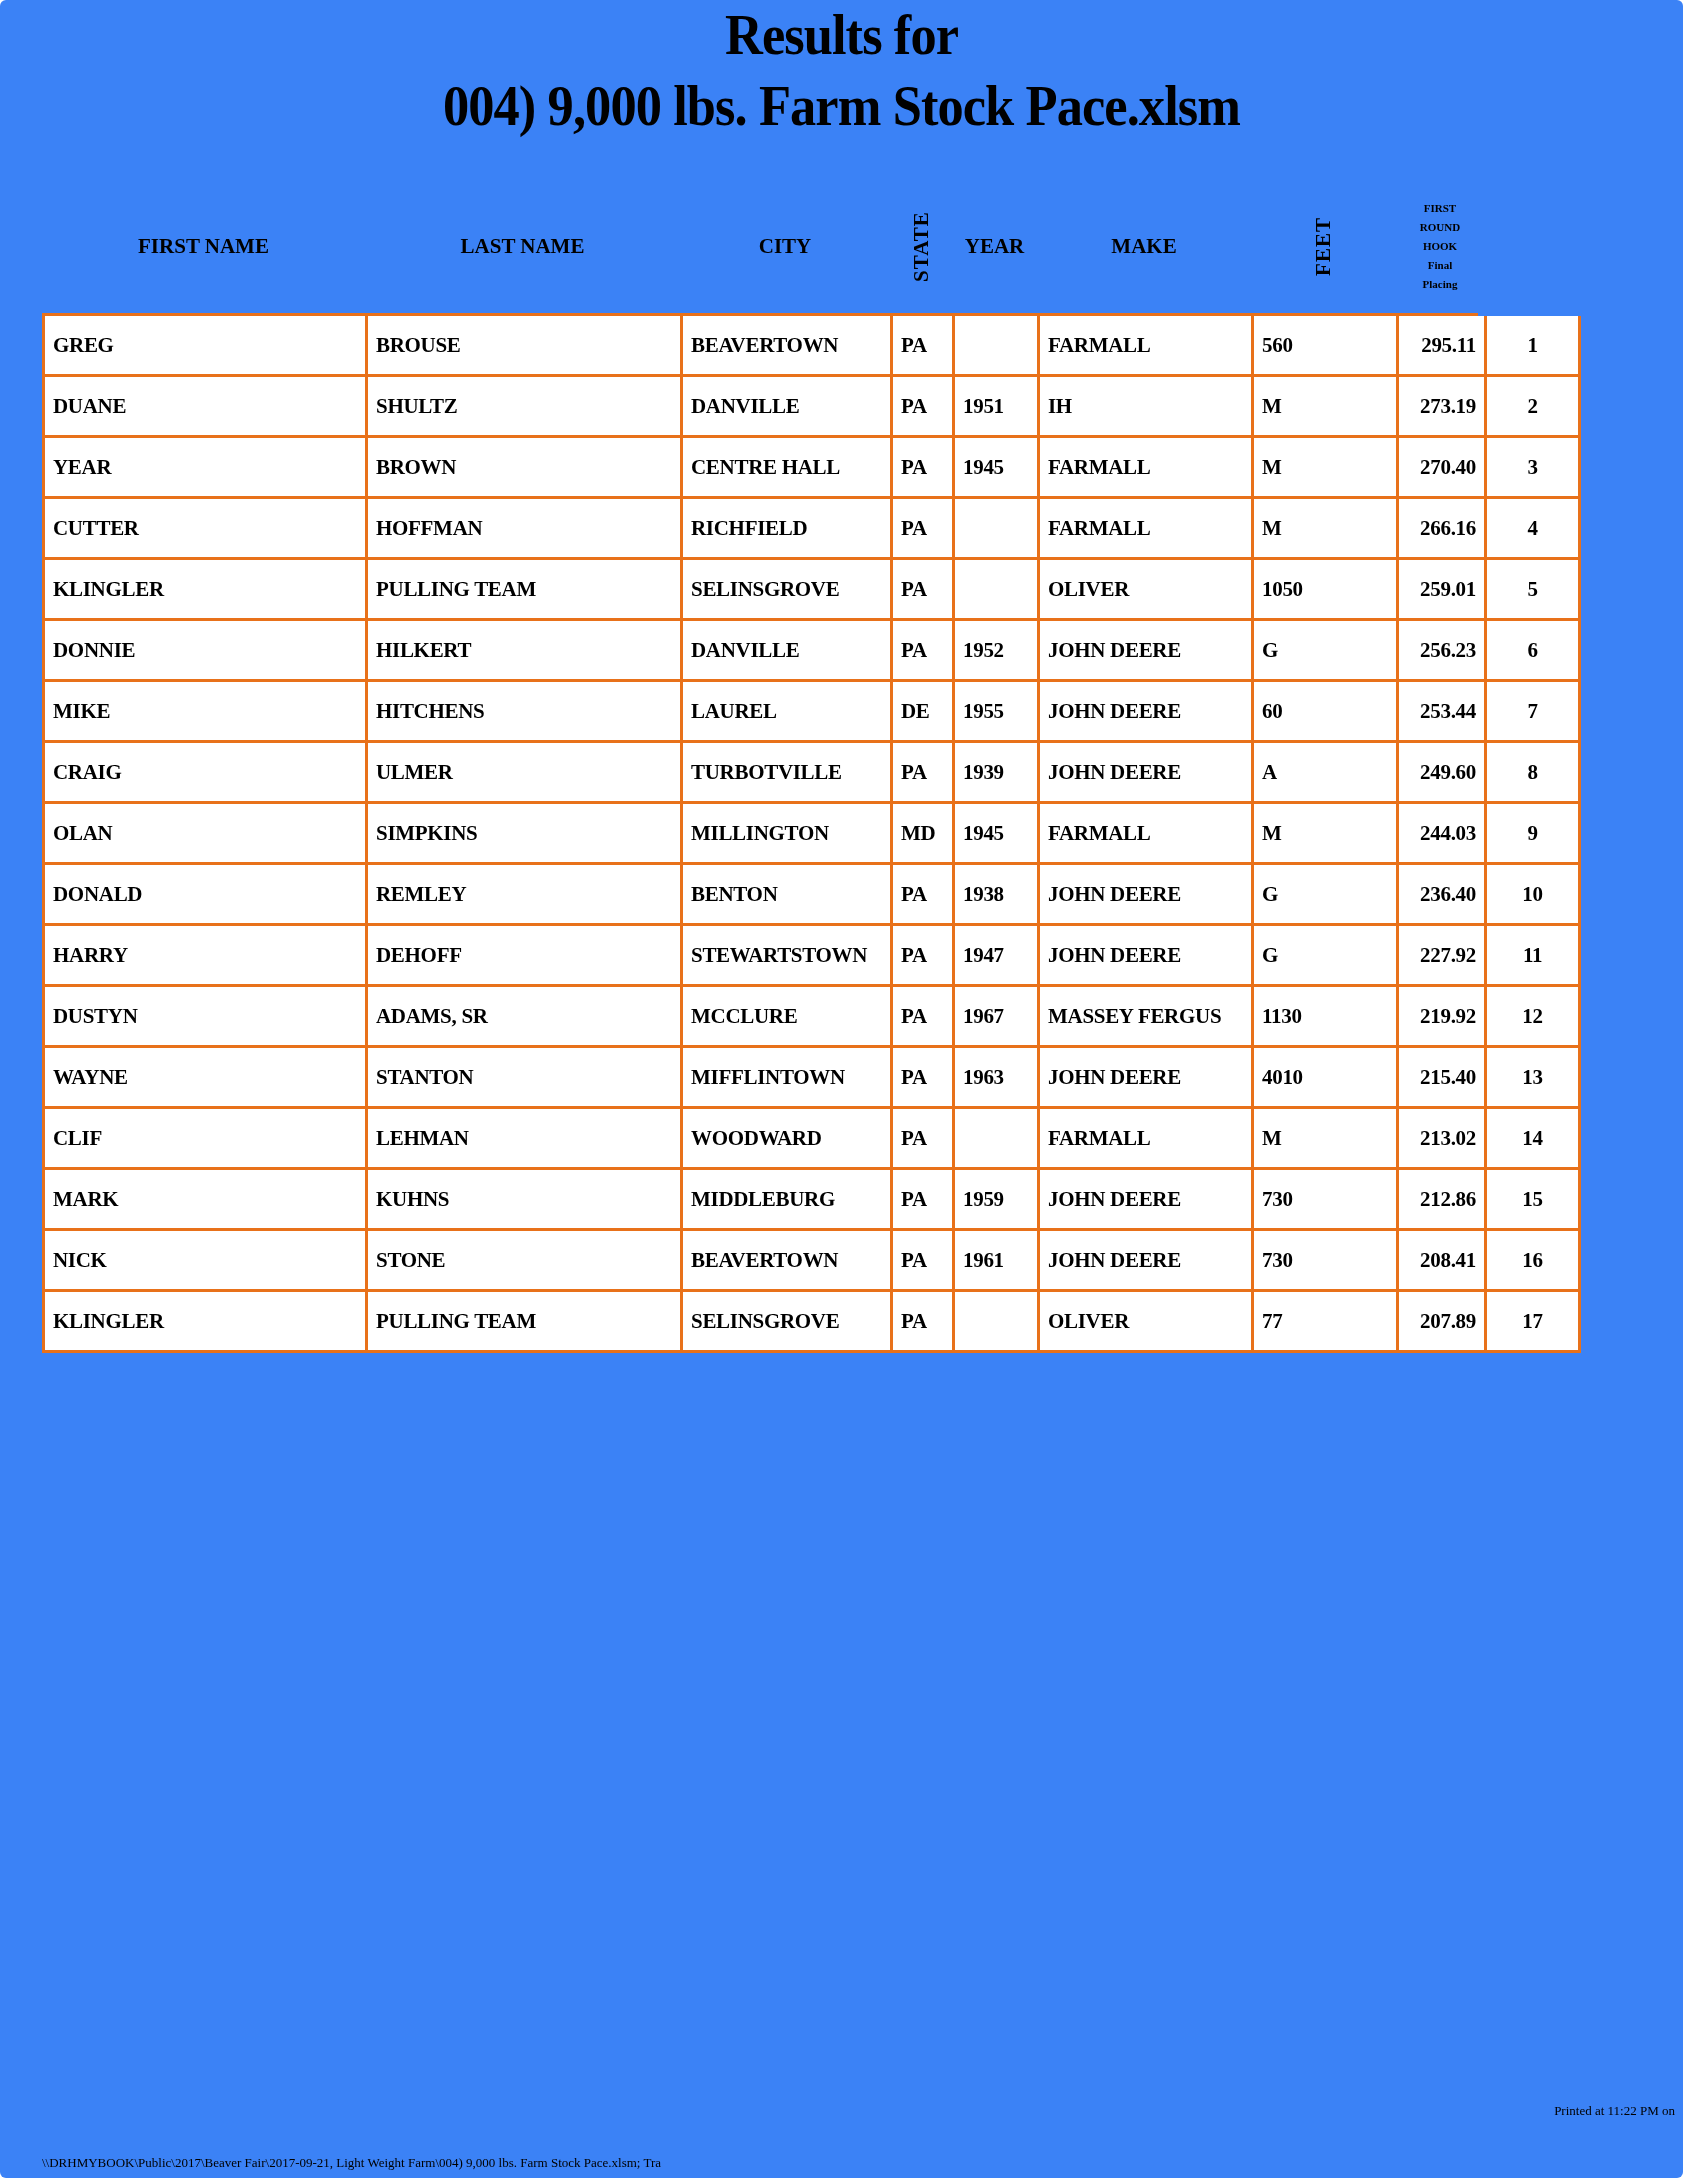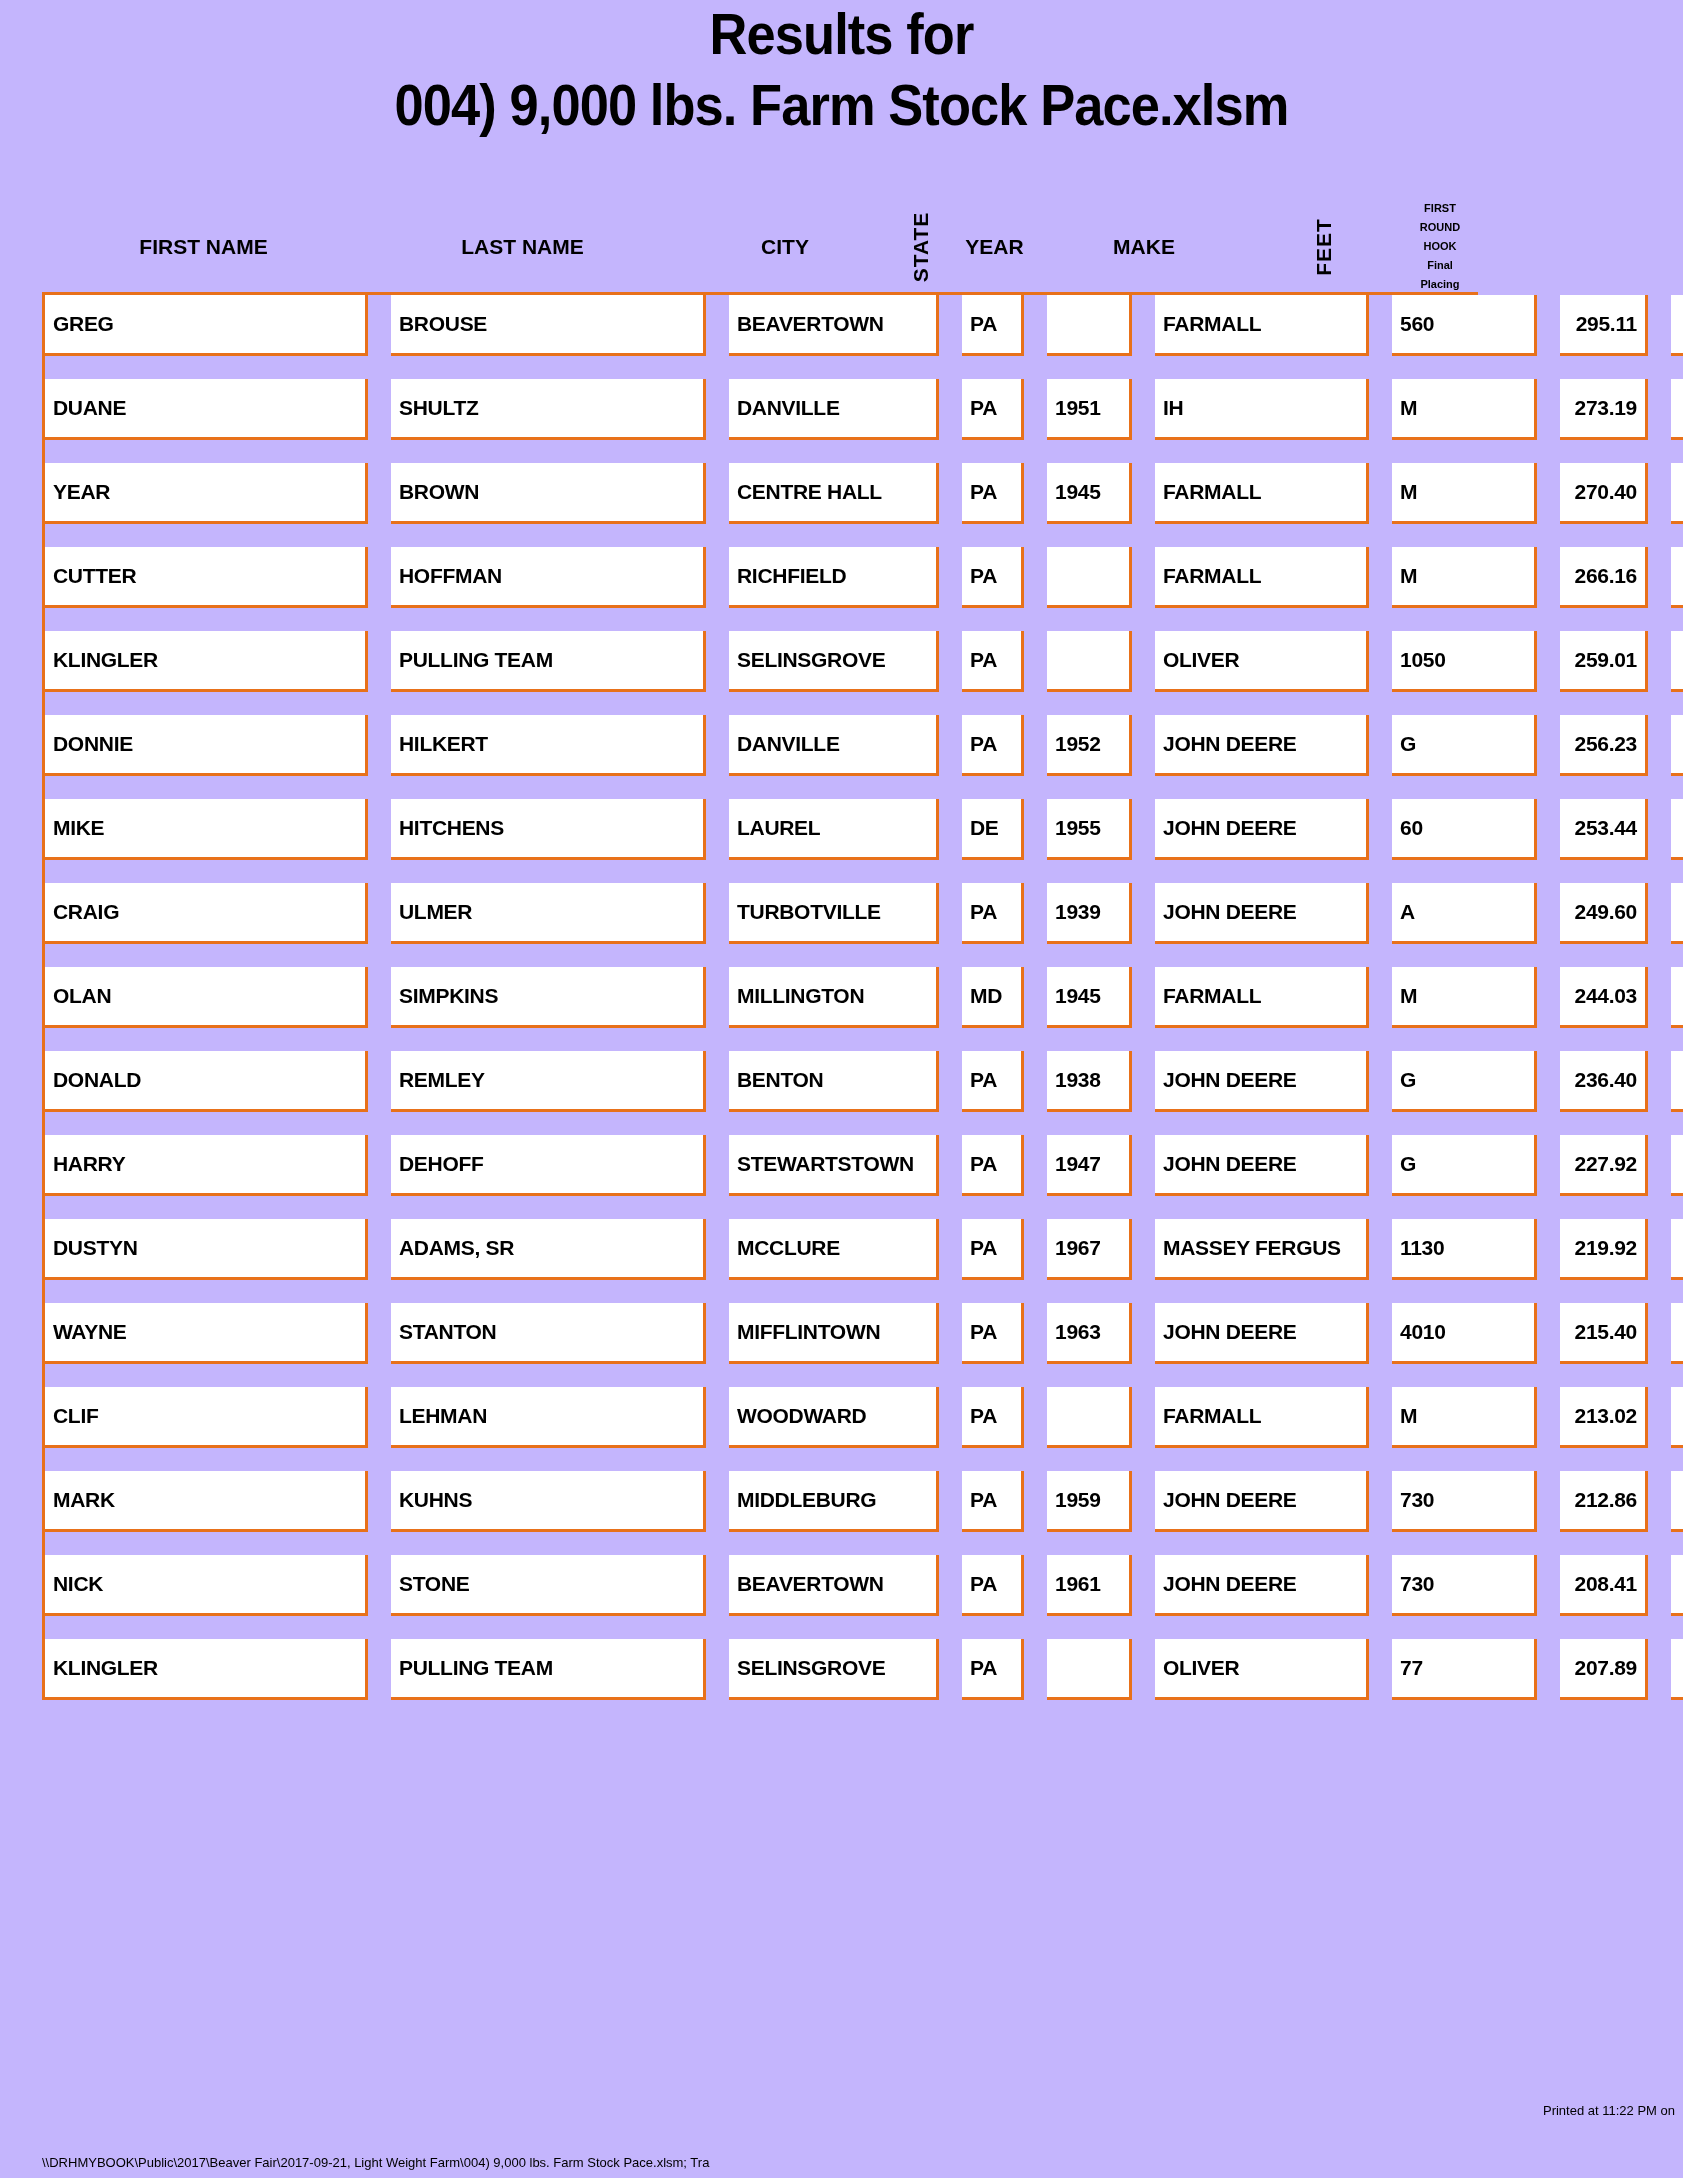--- a/index.html
+++ b/index.html
@@ -5,24 +5,25 @@
   :root{
     --border:#E8711A;
     --ink:#000000;
   }
   *{margin:0;padding:0;box-sizing:border-box;}
   html,body{background:#ffffff;}
   .page{
     position:relative;
     width:1683px;
     height:2178px;
-    background:#c4b5fd;
-    font-family:Liberation Sans, sans-serif;
+    background:#3b82f6;
+    font-family:Liberation Serif, serif;
     color:var(--ink);
     overflow:hidden;
+    border-radius:6px;
   }
   
   .title-block{
     position:absolute;
     left:0; top:36;
     width:1683px;
     text-align:center;
   }
   .title-line1, .title-line2{
     font-weight:bold;
@@ -59,28 +60,27 @@
   }
   .hcell.stack{
     flex-direction:column;
     font-size:11px;
     line-height:19px;
     text-align:center;
   }
   
   .grid{
     position:absolute;
-    left:42px; top:292px;
+    left:42px; top:313px;
     width:1436px;
     display:grid;
     grid-template-columns:323px 315px 210px 62px 85px 214px 145px 88px 94px;
     grid-auto-rows:61px;
     border-top:3px solid var(--border);
     border-left:3px solid var(--border);
-    gap:23px;
   }
   .cell{
     border-right:3px solid var(--border);
     border-bottom:3px solid var(--border);
     display:flex;
     align-items:center;
     font-weight:bold;
     font-size:21px;
     letter-spacing:-0.3px;
     white-space:nowrap;

